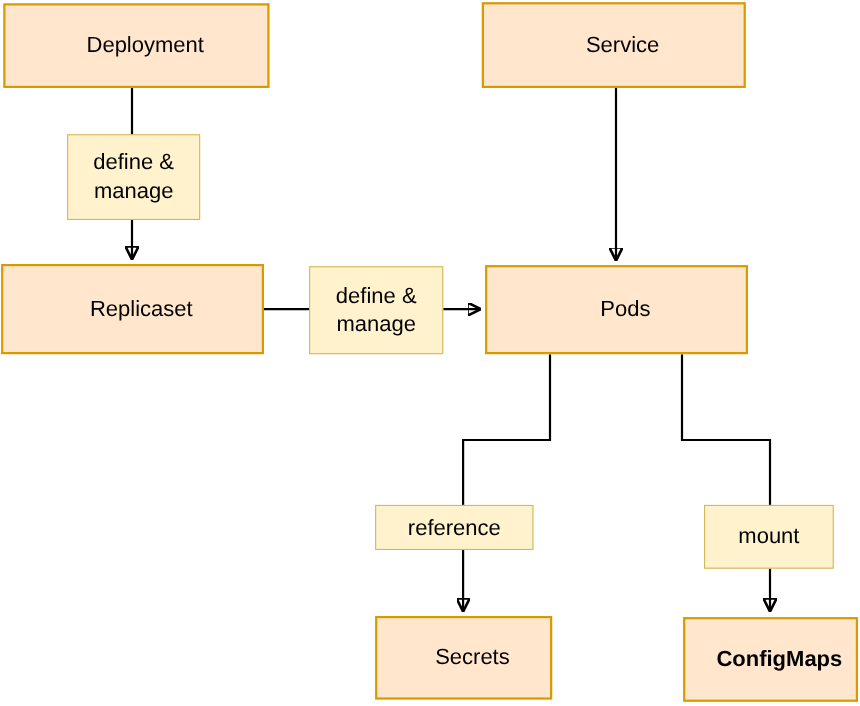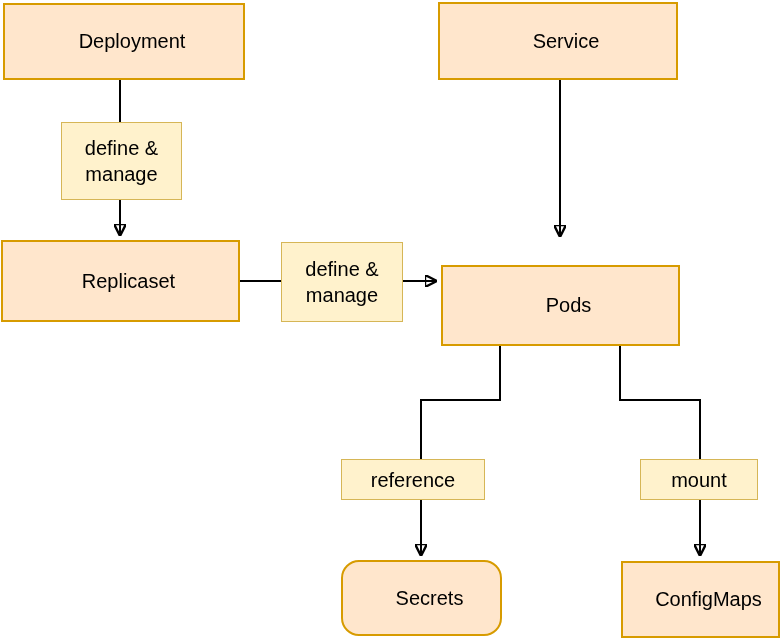--- a/index.html
+++ b/index.html
@@ -44,29 +44,29 @@
     justify-content: center;
     font-size: 20px;
     line-height: 1.3;
     color: #000000;
     text-align: center;
     white-space: pre-line;
   }
   #n-deployment { left: 3px;   top: 3px;   width: 242px; height: 77px; }
   #n-service    { left: 438px; top: 2px;   width: 240px; height: 78px; align-items: center; }
   #n-replicaset { left: 1px;   top: 240px; width: 239px; height: 82px; }
-  #n-pods       { left: 441px; top: 241px; width: 239px; height: 81px; margin-top: 24px; }
-  #n-secrets    { left: 341px; top: 560px; width: 161px; height: 76px; border-radius: 18px; }
-  #n-configmaps { left: 621px; top: 561px; width: 159px; height: 77px; }
+  #n-pods       { left: 441px; top: 241px; width: 239px; height: 81px; }
+  #n-secrets    { left: 341px; top: 560px; width: 161px; height: 76px; }
+  #n-configmaps { left: 621px; top: 561px; width: 159px; height: 77px; font-weight: bold; }
 
   #l-dm1        { left: 61px;  top: 122px; width: 121px; height: 78px; }
   #l-route      { left: 500px; top: 121px; width: 120px; height: 79px; }
   #l-dm2        { left: 281px; top: 242px; width: 122px; height: 80px; }
   #l-reference  { left: 341px; top: 459px; width: 144px; height: 41px; }
-  #l-mount      { left: 640px; top: 459px; width: 118px; height: 41px; }
+  #l-mount      { left: 640px; top: 459px; width: 118px; height: 58px; }
 </style>
 </head>
 <body>
 
 <div class="canvas">
 
   <svg class="edges-svg" viewBox="0 0 782 642" xmlns="http://www.w3.org/2000/svg">
     <defs>
       <marker id="arrow" viewBox="0 0 10 10" refX="10" refY="5" markerWidth="6" markerHeight="6" orient="auto-start-reverse">
         <path d="M0,0 L10,5 L0,10 z" fill="#000000" stroke="none"></path>

